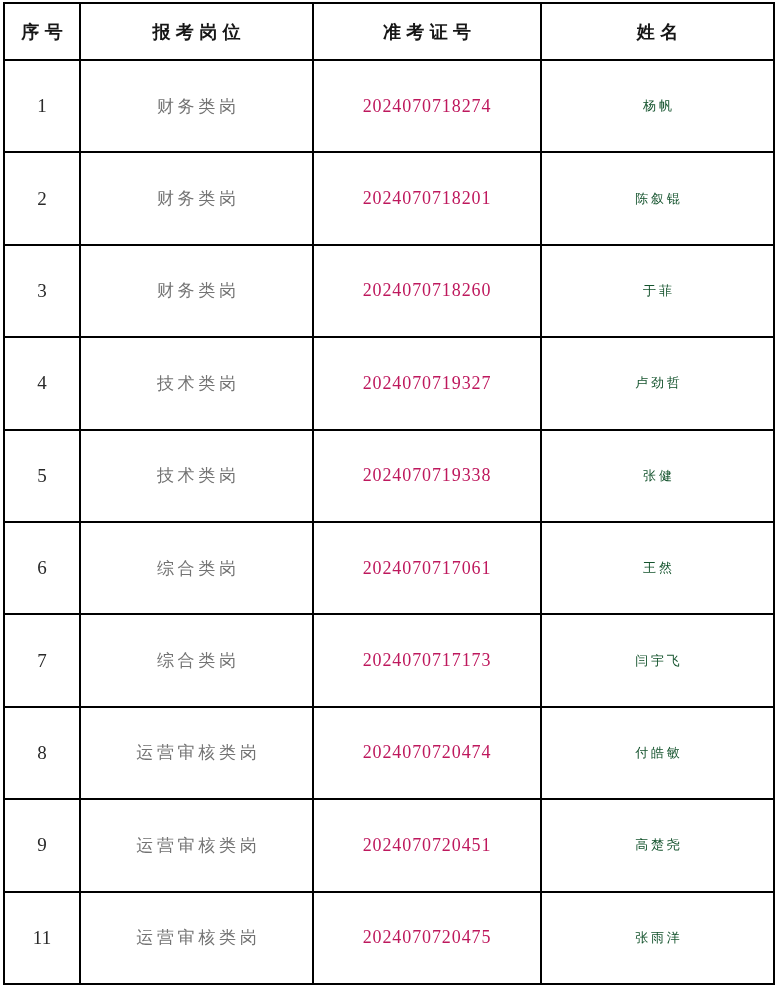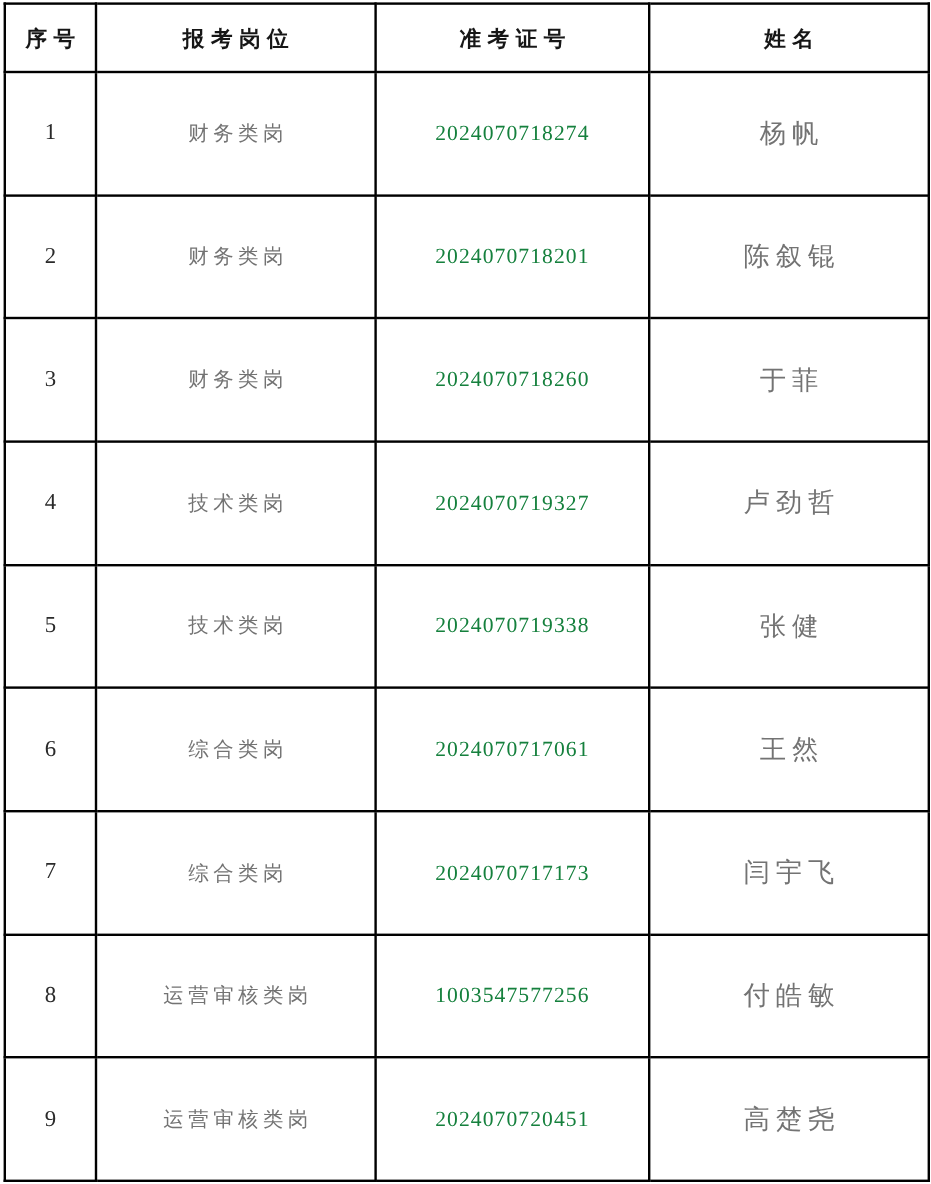--- a/index.html
+++ b/index.html
@@ -48,27 +48,27 @@
   }
   td.c-position {
     font-size: 17px;
     letter-spacing: 0.22em;
     text-indent: 0.22em;
     color: #737373;
   }
   td.c-ticket {
     font-size: 18px;
     letter-spacing: 0.05em;
-    color: #15803d;
+    color: #be185d;
   }
   td.c-name {
-    font-size: 22px;
+    font-size: 13px;
     letter-spacing: 0.22em;
     text-indent: 0.22em;
-    color: #737373;
+    color: #14532d;
   }
 </style>
 </head>
 <body>
 
 <table class="candidates">
   <colgroup>
     <col style="width:76px">
     <col style="width:233px">
     <col style="width:228px">
@@ -121,23 +121,29 @@
   </tr>
       <tr>
     <td class="c-index">7</td>
     <td class="c-position">综合类岗</td>
     <td class="c-ticket">2024070717173</td>
     <td class="c-name">闫宇飞</td>
   </tr>
       <tr>
     <td class="c-index">8</td>
     <td class="c-position">运营审核类岗</td>
-    <td class="c-ticket">1003547577256</td>
+    <td class="c-ticket">2024070720474</td>
     <td class="c-name">付皓敏</td>
   </tr>
       <tr>
     <td class="c-index">9</td>
     <td class="c-position">运营审核类岗</td>
     <td class="c-ticket">2024070720451</td>
     <td class="c-name">高楚尧</td>
   </tr>
+      <tr>
+    <td class="c-index">11</td>
+    <td class="c-position">运营审核类岗</td>
+    <td class="c-ticket">2024070720475</td>
+    <td class="c-name">张雨洋</td>
+  </tr>
     </tbody>
 </table>
 
 </body></html>

